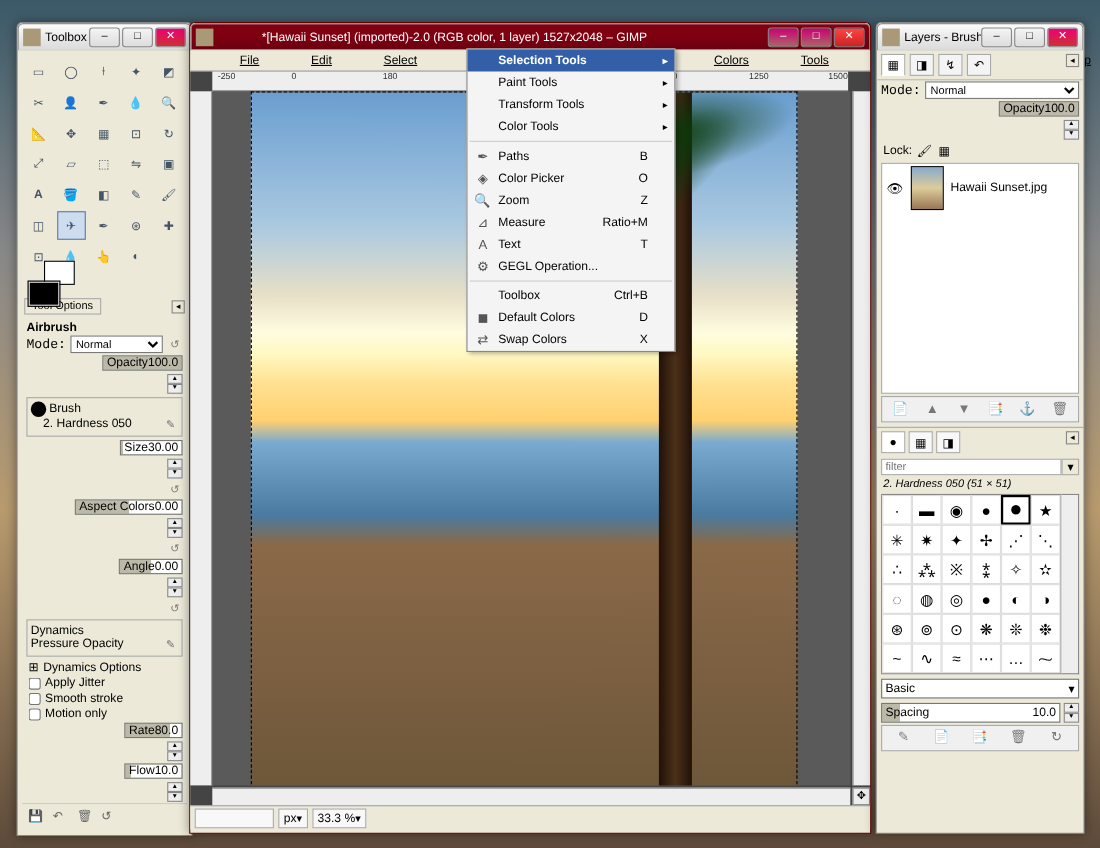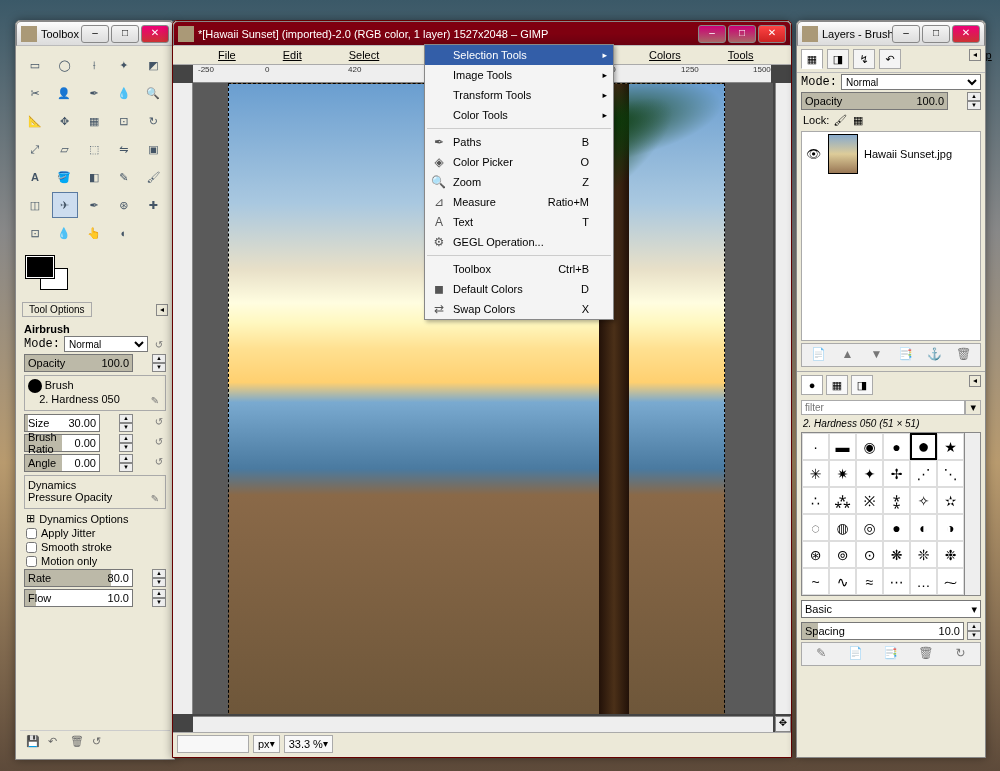--- a/index.html
+++ b/index.html
@@ -1,19 +1,19 @@
 <!DOCTYPE html>
 <html><head>
 <meta charset="utf-8">
 <style>
 * { box-sizing: border-box; margin: 0; padding: 0; font-family: "Segoe UI", Tahoma, sans-serif; font-size: 11px; }
 body { width: 1000px; height: 771px; background: linear-gradient(to bottom, #3b5968 0%, #888 30%, #b89a6e 60%, #5d4a3a 100%); position: relative; overflow: hidden; }
 .window { position: absolute; background: #ece9d8; border-radius: 5px 5px 0 0; box-shadow: 0 0 10px rgba(0,0,0,.4); }
 .titlebar { height: 25px; background: linear-gradient(to bottom, #fdfdfd 0%, #e9e9e9 50%, #dcdcdc 100%); border-radius: 5px 5px 0 0; display: flex; align-items: center; padding: 0 4px; border: 1px solid #888; border-bottom: 1px solid #bbb; }
-.titlebar.active { background: linear-gradient(to bottom, #7f0010 0%, #7f0010 50%, #6a0010 100%); color: #fff; }
+.titlebar.active { background: linear-gradient(to bottom, #7f0010 0%, #7f0010 50%, #6a0010 100%); color: #fff; gap: 40px; }
 .appicon { width: 16px; height: 16px; margin-right: 4px; background: #a97; display: inline-block; }
 .title-text { flex: 1; font-size: 11px; white-space: nowrap; overflow: hidden; }
 .winbtns { display: flex; gap: 2px; }
 .winbtn { width: 28px; height: 18px; border: 1px solid #888; border-radius: 3px; background: linear-gradient(#f4f4f4,#ddd); font-size: 10px; text-align: center; line-height: 14px; cursor: pointer; }
 .winbtn.max { }
 .winbtn.close { background: linear-gradient(#e07,#c33); color:#fff; }
 .titlebar.active .winbtn { background: linear-gradient(#c07,#a66); }
 .titlebar.active .winbtn.close { background: linear-gradient(#f44,#c22); }
 
 
@@ -25,21 +25,21 @@
 .color-swatch { margin: 8px 6px; width: 42px; height: 34px; position: relative; }
 .fg-color { position:absolute; width: 28px; height: 22px; background:#000; border:1px solid #fff; outline:1px solid #000; top:0; left:0; z-index:2; }
 .bg-color { position:absolute; width: 28px; height: 22px; background:#fff; border:1px solid #000; bottom:0; right:0; }
 .dock-head { display:flex; justify-content:space-between; margin: 4px 2px; align-items:center; }
 .dock-head .tab { background:#ece9d8; border:1px solid #aaa; padding: 1px 6px; font-size:10px; }
 .dock-detach { width: 12px; height: 12px; border:1px solid #888; font-size:8px; text-align:center; cursor:pointer; }
 .section-label { font-weight:bold; font-size:11px; margin: 2px 4px 0 4px; }
 .row { display:flex; align-items:center; padding: 1px 4px; gap: 4px; }
 .row-label { font-size: 12px; font-family: Liberation Mono, monospace; }
 select.ctrl { flex:1; font-size:10px; border:1px solid #7a7a7a; background:#fff; height: 16px; }
-.slider-row { display:flex; align-items:flex-start; padding: 1px 4px; gap:19px; }
+.slider-row { display:flex; align-items:flex-end; padding: 1px 4px; gap:3px;flex-direction:column; }
 .slider-box { flex:1; height: 18px; border:1px solid #777; background: linear-gradient(to right, #bcb9a8 0%, #bcb9a8 var(--pct,100%), #fff var(--pct,100%), #fff 100%); position:relative; display:flex; justify-content:space-between; align-items:center; padding: 0 3px; font-size:10px; }
 .arrow-btns { width: 14px; display:flex; flex-direction:column; }
 .arrow-btns div { height:9px; border:1px solid #888; font-size:6px; text-align:center; line-height:6px; background:#eee; cursor:pointer;}
 .tiny-icon { width: 14px; height:14px; border:1px solid transparent; display:inline-flex; align-items:center; justify-content:center; font-size:10px; color:#777;}
 .brush-panel { border:1px solid #aaa; margin: 2px 4px; padding: 3px; font-size:10px; }
 .brush-panel .dot { width:14px;height:14px;background:#000;border-radius:50%; display:inline-block; vertical-align:middle;}
 .check-row { display:flex; align-items:center; gap:4px; padding: 1px 6px; font-size:10px; }
 .check-row input { width:11px; height:11px; }
 .expander { display:flex; align-items:center; gap:4px; padding: 1px 6px; font-size:10px; }
 .bottom-icons { display:flex; gap:6px; padding: 4px 6px; border-top:1px solid #ccc; margin-top:auto; }
@@ -60,21 +60,21 @@
 .leaf { position:absolute; width:140px; height:80px; background: radial-gradient(ellipse at 10% 50%, #0a3a0a 0%, transparent 70%); }
 .scrollbar-v { position:absolute; right:0; top:18px; width:16px; bottom:18px; background:#eee; border-left:1px solid #888;}
 .scrollbar-h { position:absolute; bottom:0; left:20px; right:18px; height:16px; background:#eee; border-top:1px solid #888;}
 .nav-corner { position:absolute; right:0; bottom:0; width:16px; height:16px; background:#eee; border:1px solid #888; font-size:10px; text-align:center; cursor:pointer;}
 .statusbar { height: 22px; display:flex; align-items:center; background:#ece9d8; border-top:1px solid #aaa; gap:4px; padding: 0 4px; }
 .status-seg { border:1px solid #aaa; padding: 1px 4px; font-size:10px; height:18px; display:flex; align-items:center; background:#f8f8f8;}
 
 
 .menu { position:absolute; top:44px; left:424px; width:190px; background:#f4f4f4; border:1px solid #888; box-shadow:2px 2px 4px rgba(0,0,0,.3); z-index:100; }
 .menu .mi { display:flex; align-items:center; height:20px; padding: 0 24px 0 28px; font-size:11px; position:relative; cursor:pointer; }
-.menu .mi.hl { background:#335ea8; color:#fff; }
+.menu .mi.hl { background:#335ea8; color:#fff;font-weight:bold; }
 .menu .mi .sc { margin-left:auto; font-size:11px; }
 .menu .mi .arr { position:absolute; right:6px; font-size:9px; }
 .menu .sep { height:1px; background:#ccc; margin: 3px 2px; }
 .menu .mi .ico { position:absolute; left:6px; width:16px; height:16px; display:flex; align-items:center; justify-content:center; font-size:12px; color:#555; }
 
 
 #layers { right: 14px; top: 20px; width: 190px; height: 738px; border:1px solid #888; }
 .layers-body { padding:0; display:flex; flex-direction:column; height: calc(100% - 25px); }
 .tab-row { display:flex; gap:4px; padding: 3px 4px; border-bottom:1px solid #bbb; }
 .tab-ic { width:22px; height:20px; border:1px solid #aaa; background:#f4f4f4; display:flex; align-items:center; justify-content:center; cursor:pointer; }
@@ -190,21 +190,21 @@
           <span>30.00</span>
         </div>
       <div class="arrow-btns">
           <div>▲</div>
           <div>▼</div>
         </div>
       <span class="tiny-icon">↺</span>
     </div>
     <div class="slider-row">
       <div class="slider-box" style="--pct:50%">
-          <span>Brush Ratio</span>
+          <span>Aspect Colors</span>
           <span>0.00</span>
         </div>
       <div class="arrow-btns">
           <div>▲</div>
           <div>▼</div>
         </div>
       <span class="tiny-icon">↺</span>
     </div>
     <div class="slider-row">
       <div class="slider-box" style="--pct:50%">
@@ -287,21 +287,21 @@
     <div class="m"><span class="u">Colors</span></div>
     <div class="m"><span class="u">Tools</span></div>
     <div class="m"><span class="u">Filters</span></div>
     <div class="m"><span class="u">Windows</span></div>
     <div class="m"><span class="u">Help</span></div>
   </div>
   <div class="canvas-area">
     <div class="ruler-h">
       <span class="tick" style="left:5px">-250</span>
       <span class="tick" style="left:72px">0</span>
-      <span class="tick" style="left:155px">420</span>
+      <span class="tick" style="left:155px">180</span>
       <span class="tick" style="left:239px">500</span>
       <span class="tick" style="left:322px">750</span>
       <span class="tick" style="left:405px">1000</span>
       <span class="tick" style="left:488px">1250</span>
       <span class="tick" style="left:560px">1500</span>
     </div>
     <div class="ruler-v"></div>
     <div class="canvas-bg">
       <div class="image">
         <div class="palm-trunk"></div>
@@ -322,21 +322,21 @@
     <div class="status-seg"><span>33.3 %</span> ▾</div>
   </div>
 </div>
 
 <div class="menu">
   <div class="mi hl">
       <span>Selection Tools</span>
       <span class="arr">▸</span>
     </div>
   <div class="mi">
-      <span>Image Tools</span>
+      <span>Paint Tools</span>
       <span class="arr">▸</span>
     </div>
   <div class="mi">
       <span>Transform Tools</span>
       <span class="arr">▸</span>
     </div>
   <div class="mi">
       <span>Color Tools</span>
       <span class="arr">▸</span>
     </div>

